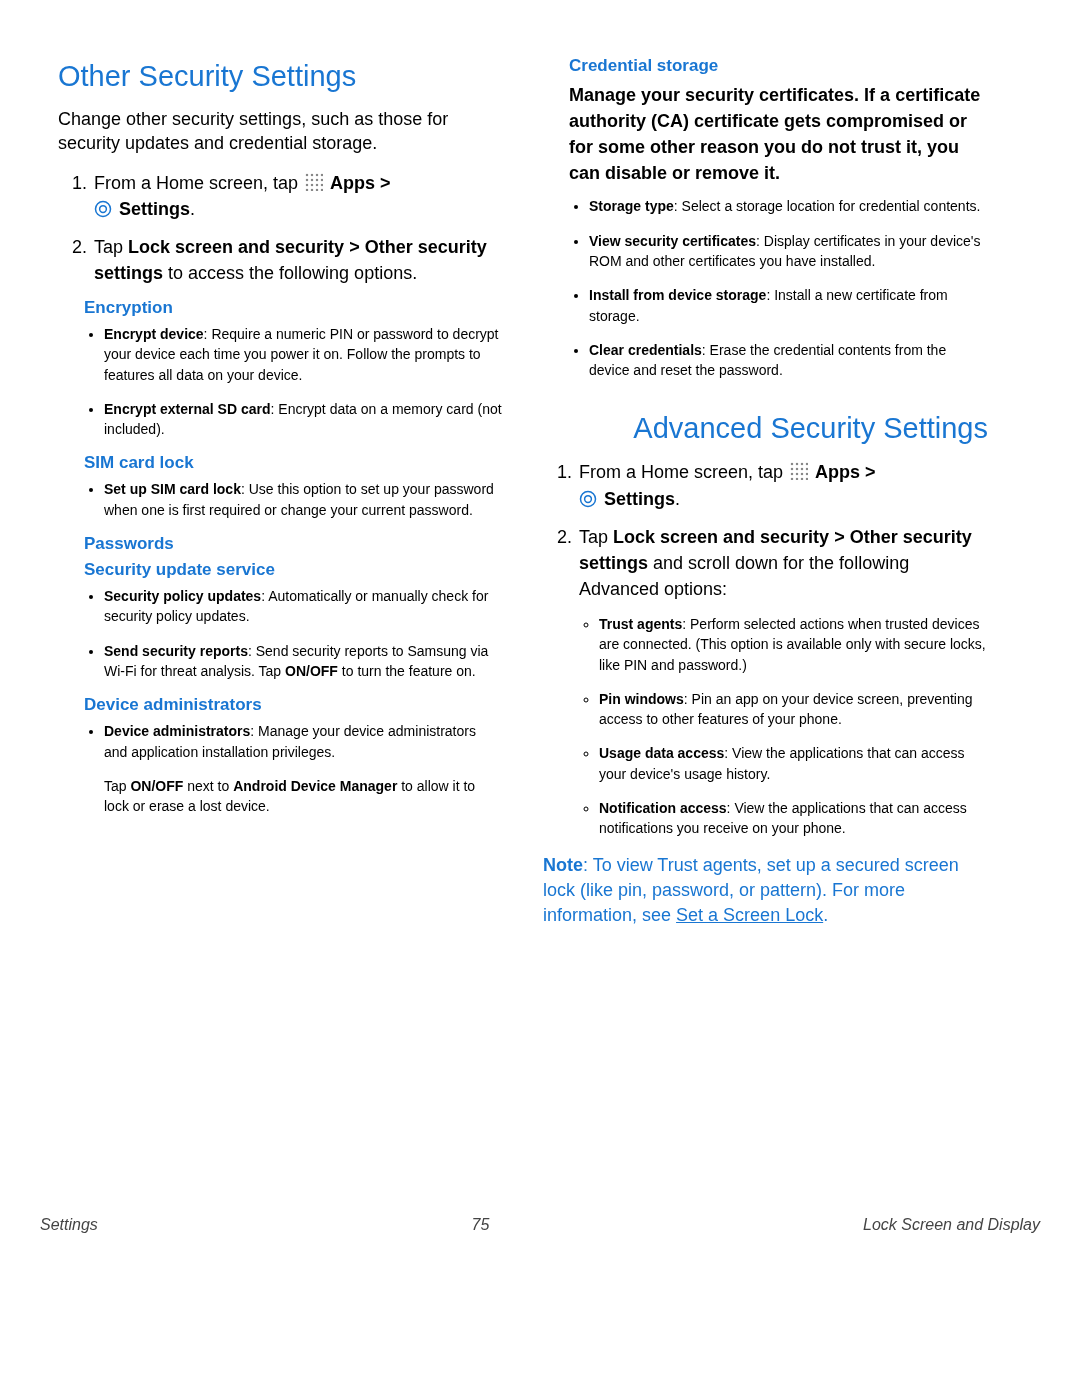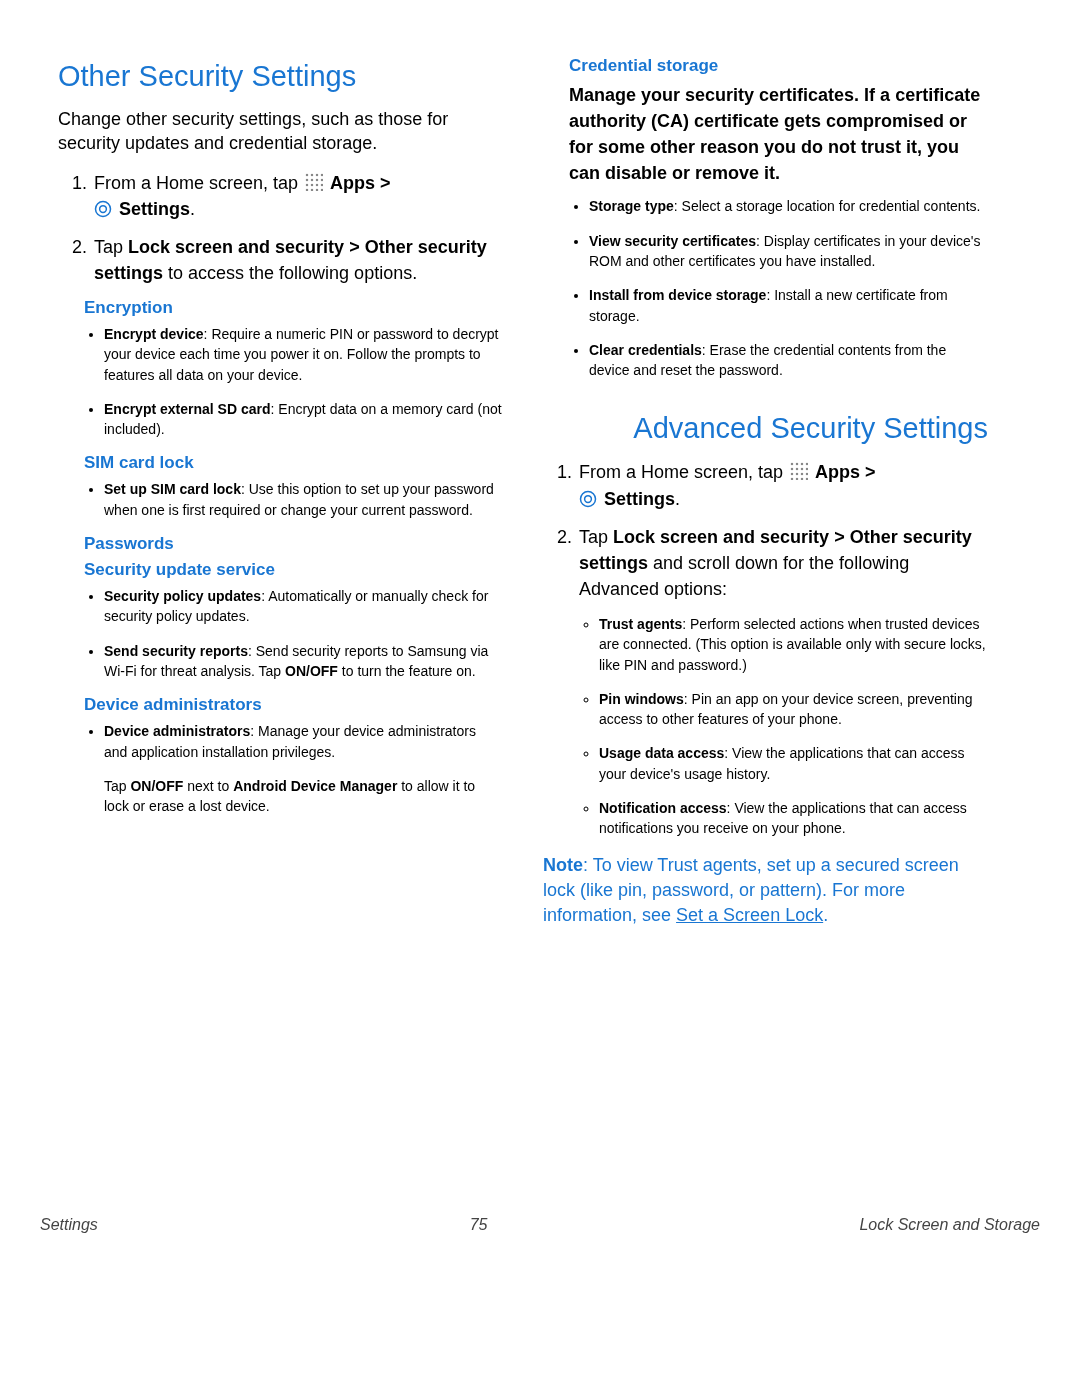--- a/index.html
+++ b/index.html
@@ -227,15 +227,15 @@
 
       <p class="note">
         <span class="b">Note</span><span>: To view Trust agents, set up a secured screen lock (like pin, password, or pattern). For more information, see </span><span class="u">Set a Screen Lock</span><span>.</span>
       </p>
     </div>
   </div>
 
   <div class="footer">
     <span>Settings</span>
     <span>75</span>
-    <span>Lock Screen and Storage</span>
+    <span>Lock Screen and Display</span>
   </div>
 </div>
 
 </body></html>

